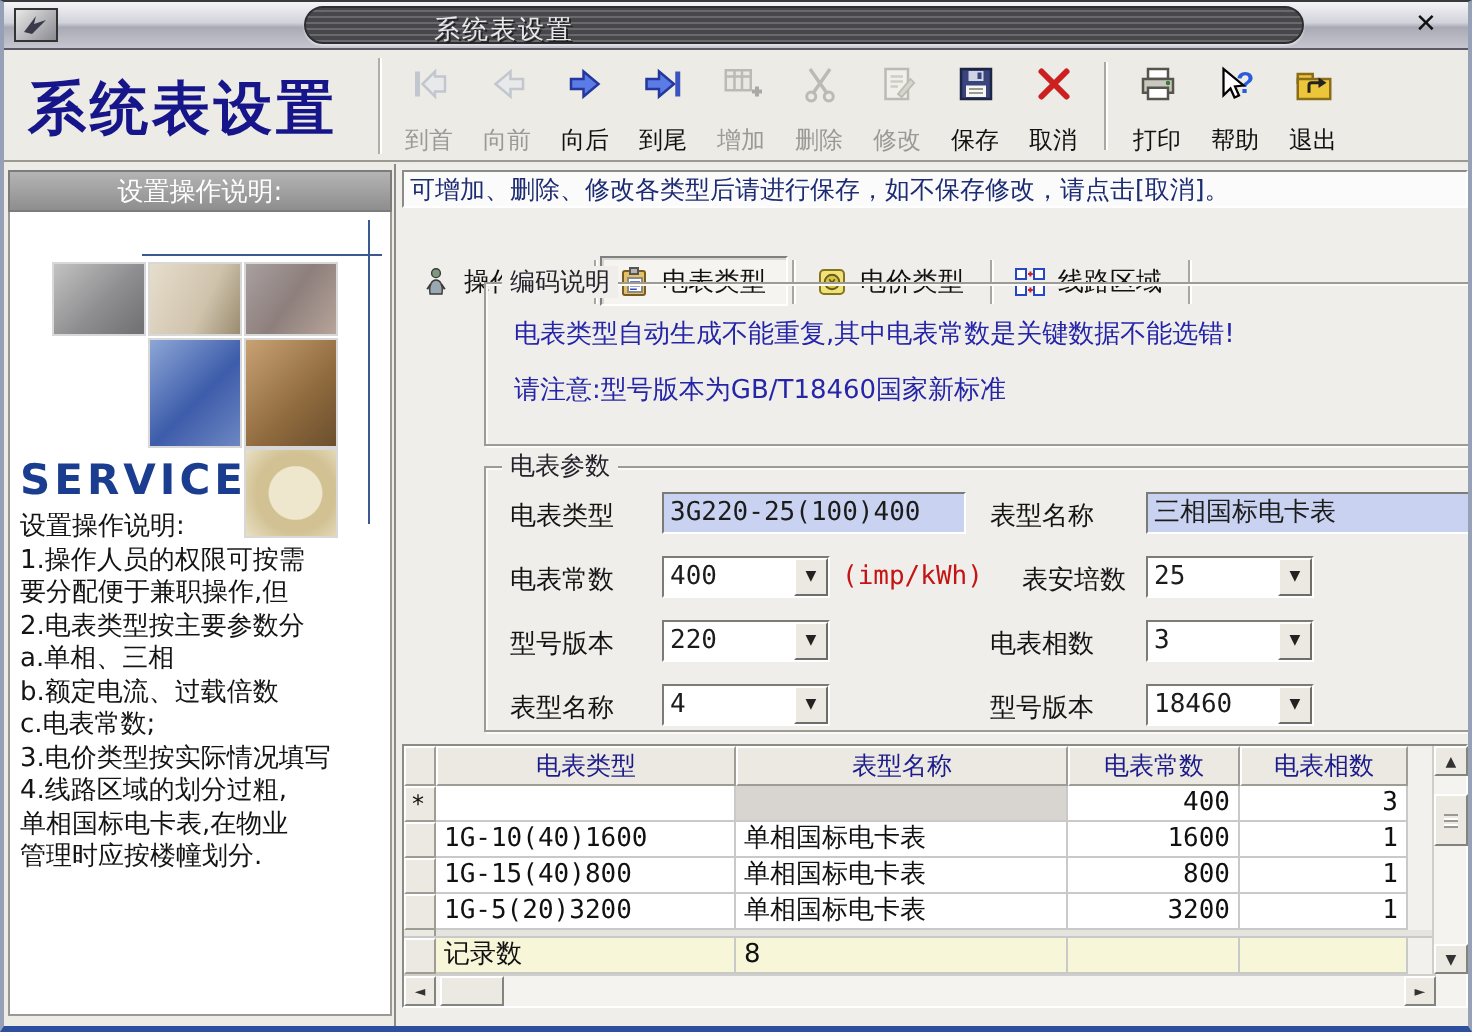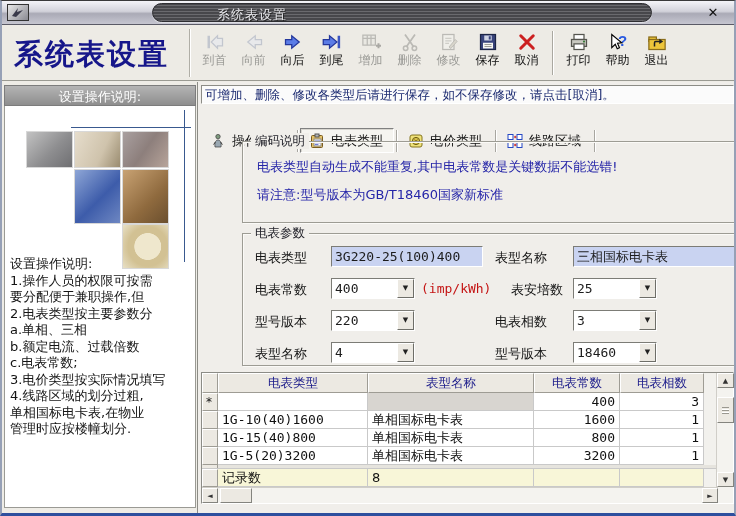--- a/index.html
+++ b/index.html
@@ -31,21 +31,21 @@
   .header{position:absolute;left:0;top:24px;width:732px;height:56px;background:#edebe5;
     border-bottom:1px solid #9a9a92;}
   .big-title{position:absolute;left:12px;top:10px;font-family:"DejaVu Serif","Liberation Serif",serif;
     font-weight:bold;font-size:29px;color:#16168a;letter-spacing:2px;}
   .hvline{position:absolute;left:187px;top:4px;width:1px;height:48px;background:#b0aea6;
     box-shadow:1px 0 0 #fff;}
   .toolbar{position:absolute;left:193px;top:3px;height:52px;display:flex;align-items:flex-start;}
   .tbtn{width:39px;height:50px;display:flex;flex-direction:column;align-items:center;
     padding-top:4px;cursor:default;}
   .tbtn .ticon{width:20px;height:20px;display:block;}
-  .tbtn .tlabel{font-size:12px;line-height:16px;margin-top:0;color:#111;white-space:nowrap;}
+  .tbtn .tlabel{font-size:12px;line-height:16px;margin-top:10px;color:#111;white-space:nowrap;}
   .tbtn.disabled .tlabel{color:#9a9a96;}
   .tbtn.disabled .ticon{opacity:.5;filter:grayscale(.4);}
   .tsep{width:1px;height:44px;background:#aaa8a0;box-shadow:1px 0 0 #fff;margin:3px 6px 0 6px;}
   
   .content-bg{position:absolute;left:195px;top:81px;width:537px;height:431px;background:#f0eeea;}
   .sidebar-head{position:absolute;left:2px;top:84px;width:192px;height:21px;
     background:linear-gradient(#b4b4b4,#8e8e8e);color:#fff;text-align:center;line-height:21px;
     font-size:13px;border:1px solid #7c7c7c;}
   .sidebar-body{position:absolute;left:2px;top:105px;width:192px;height:402px;background:#fff;
     border:1px solid #9a9a94;border-top:none;overflow:hidden;}
@@ -271,20 +271,21 @@
   <div class="sidebar-head">设置操作说明:</div>
   <div class="sidebar-body">
     <div class="decor-h"></div>
     <div class="decor-v"></div>
     <div class="ph" style="left:21px;top:25px;width:47px;height:37px;background:linear-gradient(135deg,#c2c2c2,#8e8e90 55%,#6f6f72);"></div>
     <div class="ph" style="left:69px;top:25px;width:47px;height:37px;background:linear-gradient(115deg,#e6ddcc,#cfc3ac 60%,#9a8c70);"></div>
     <div class="ph" style="left:117px;top:25px;width:47px;height:37px;background:linear-gradient(125deg,#a9a0a0,#8d7f7c 50%,#b7a49a);"></div>
     <div class="ph" style="left:69px;top:63px;width:47px;height:55px;background:linear-gradient(135deg,#8ea6d6,#3d5caa 55%,#6e87c2);"></div>
     <div class="ph" style="left:117px;top:63px;width:47px;height:55px;background:linear-gradient(135deg,#c8a273,#8f6a3e 60%,#6b4f2e);"></div>
     <div class="ph" style="left:117px;top:118px;width:47px;height:45px;background:radial-gradient(circle at 55% 50%,#efe7cd 0 40%,#d2c193 42% 60%,#e8e0c6);"></div>
+    <div class="service">SERVICE</div>
     <div class="instr">
       <div>设置操作说明:</div>
       <div>1.操作人员的权限可按需</div>
       <div>要分配便于兼职操作,但</div>
       <div>2.电表类型按主要参数分</div>
       <div> a.单相、三相</div>
       <div> b.额定电流、过载倍数</div>
       <div> c.电表常数;</div>
       <div>3.电价类型按实际情况填写</div>
       <div>4.线路区域的划分过粗,</div>

